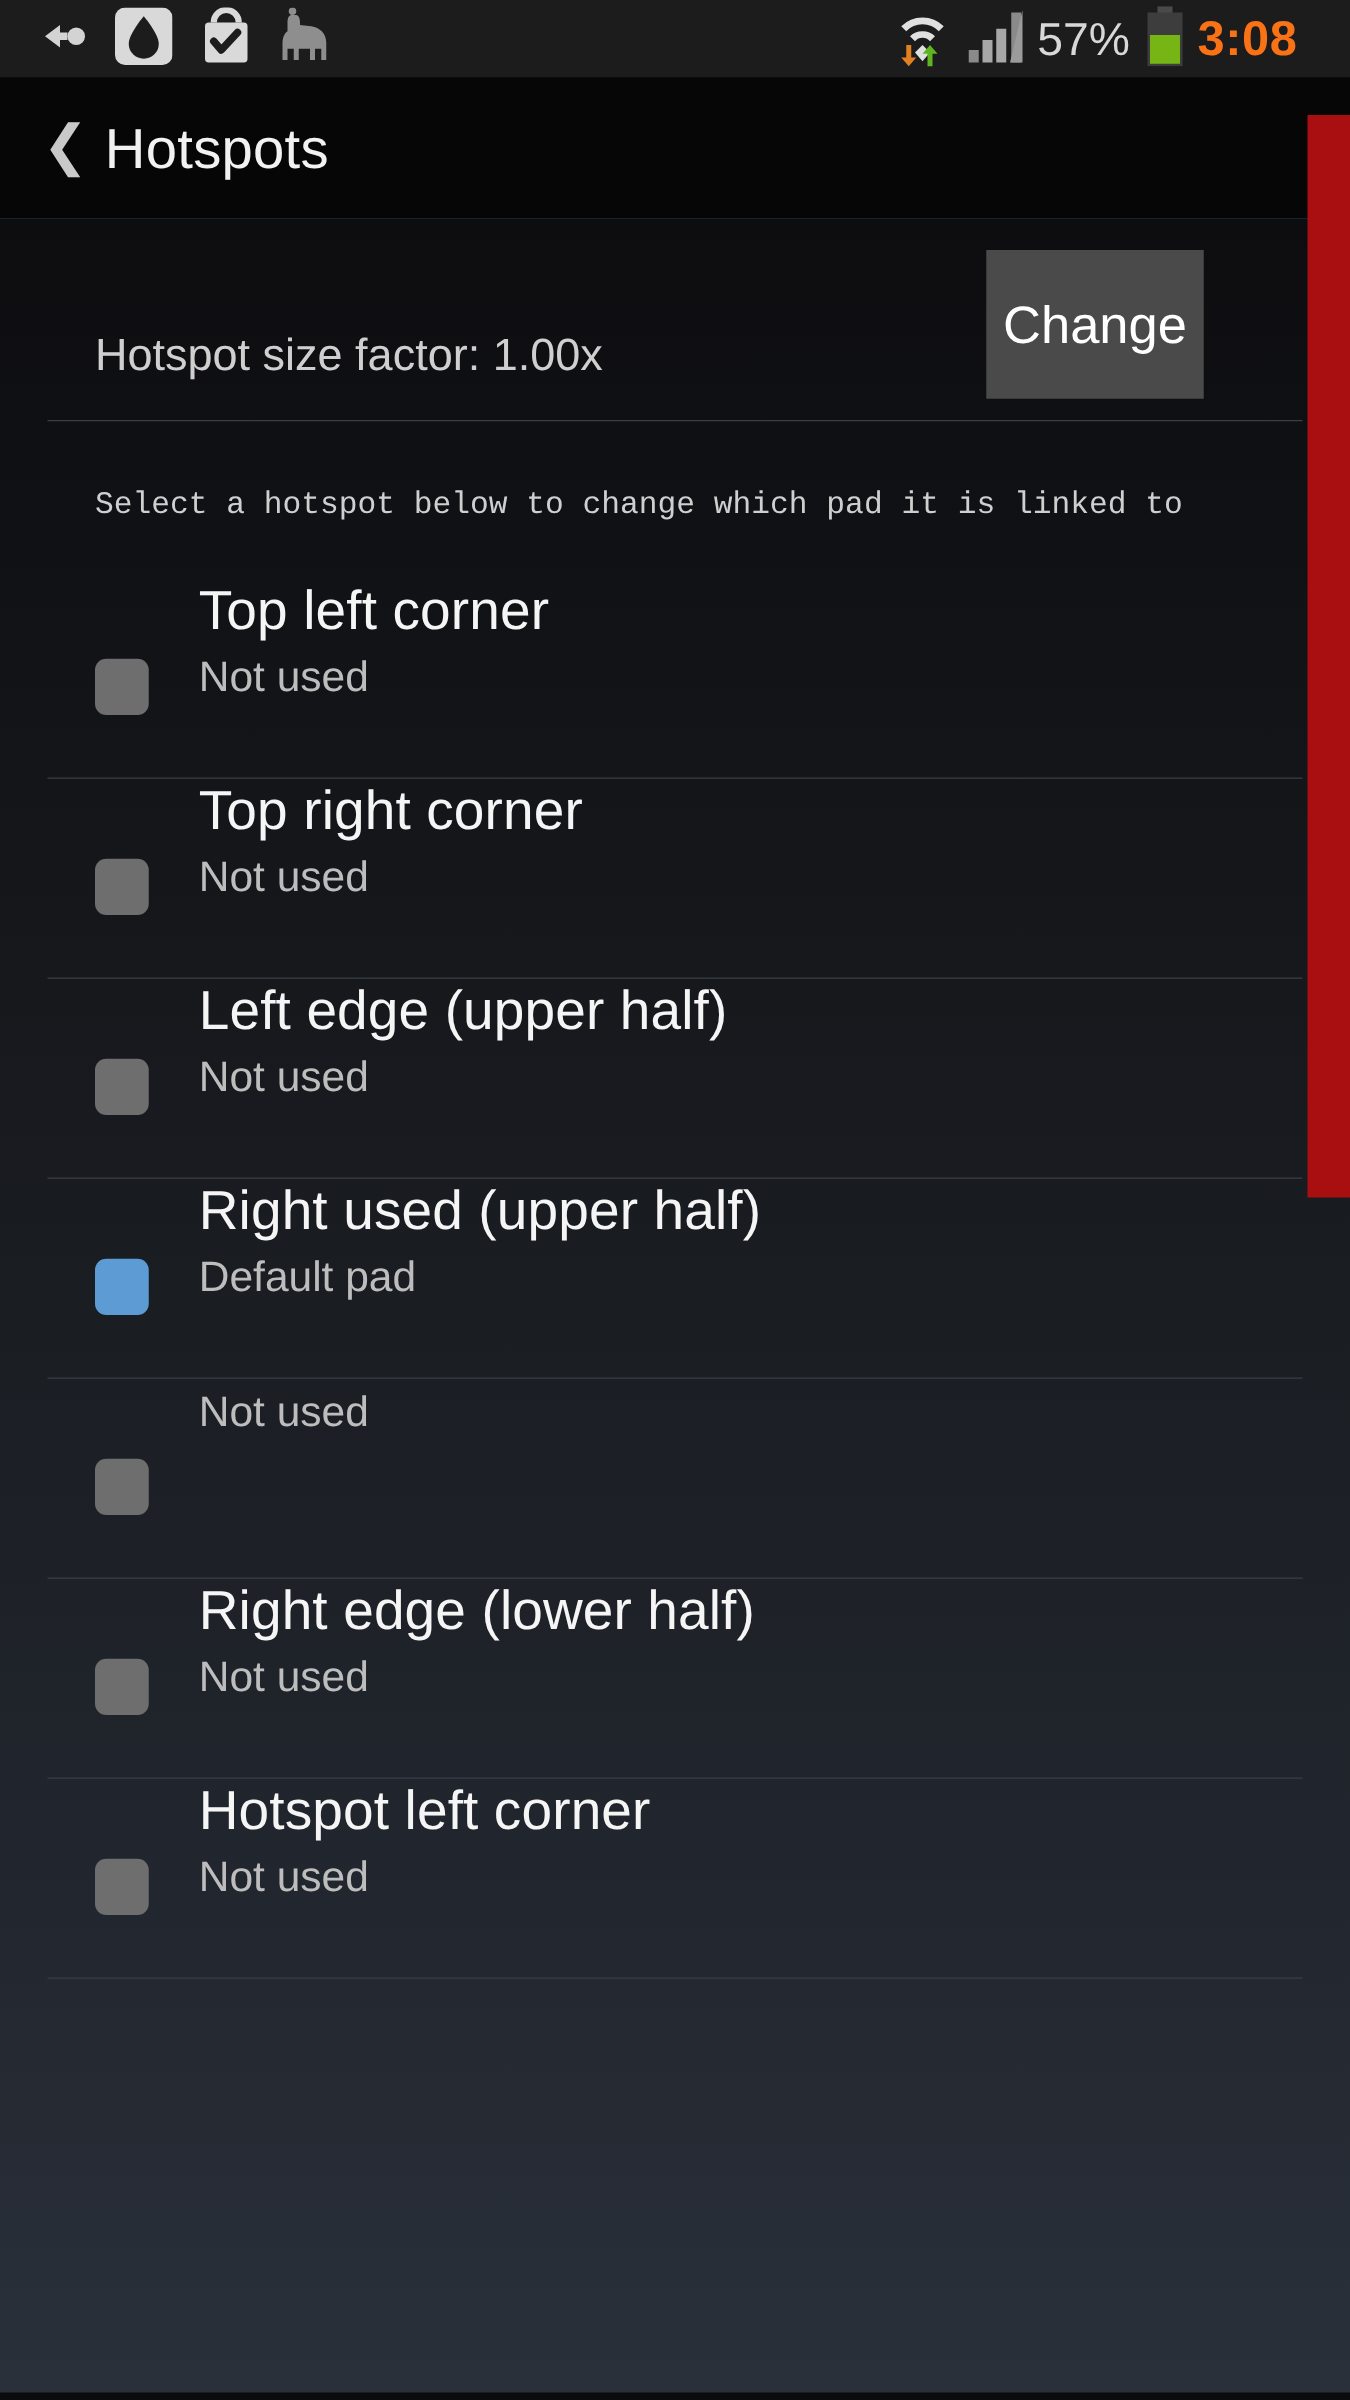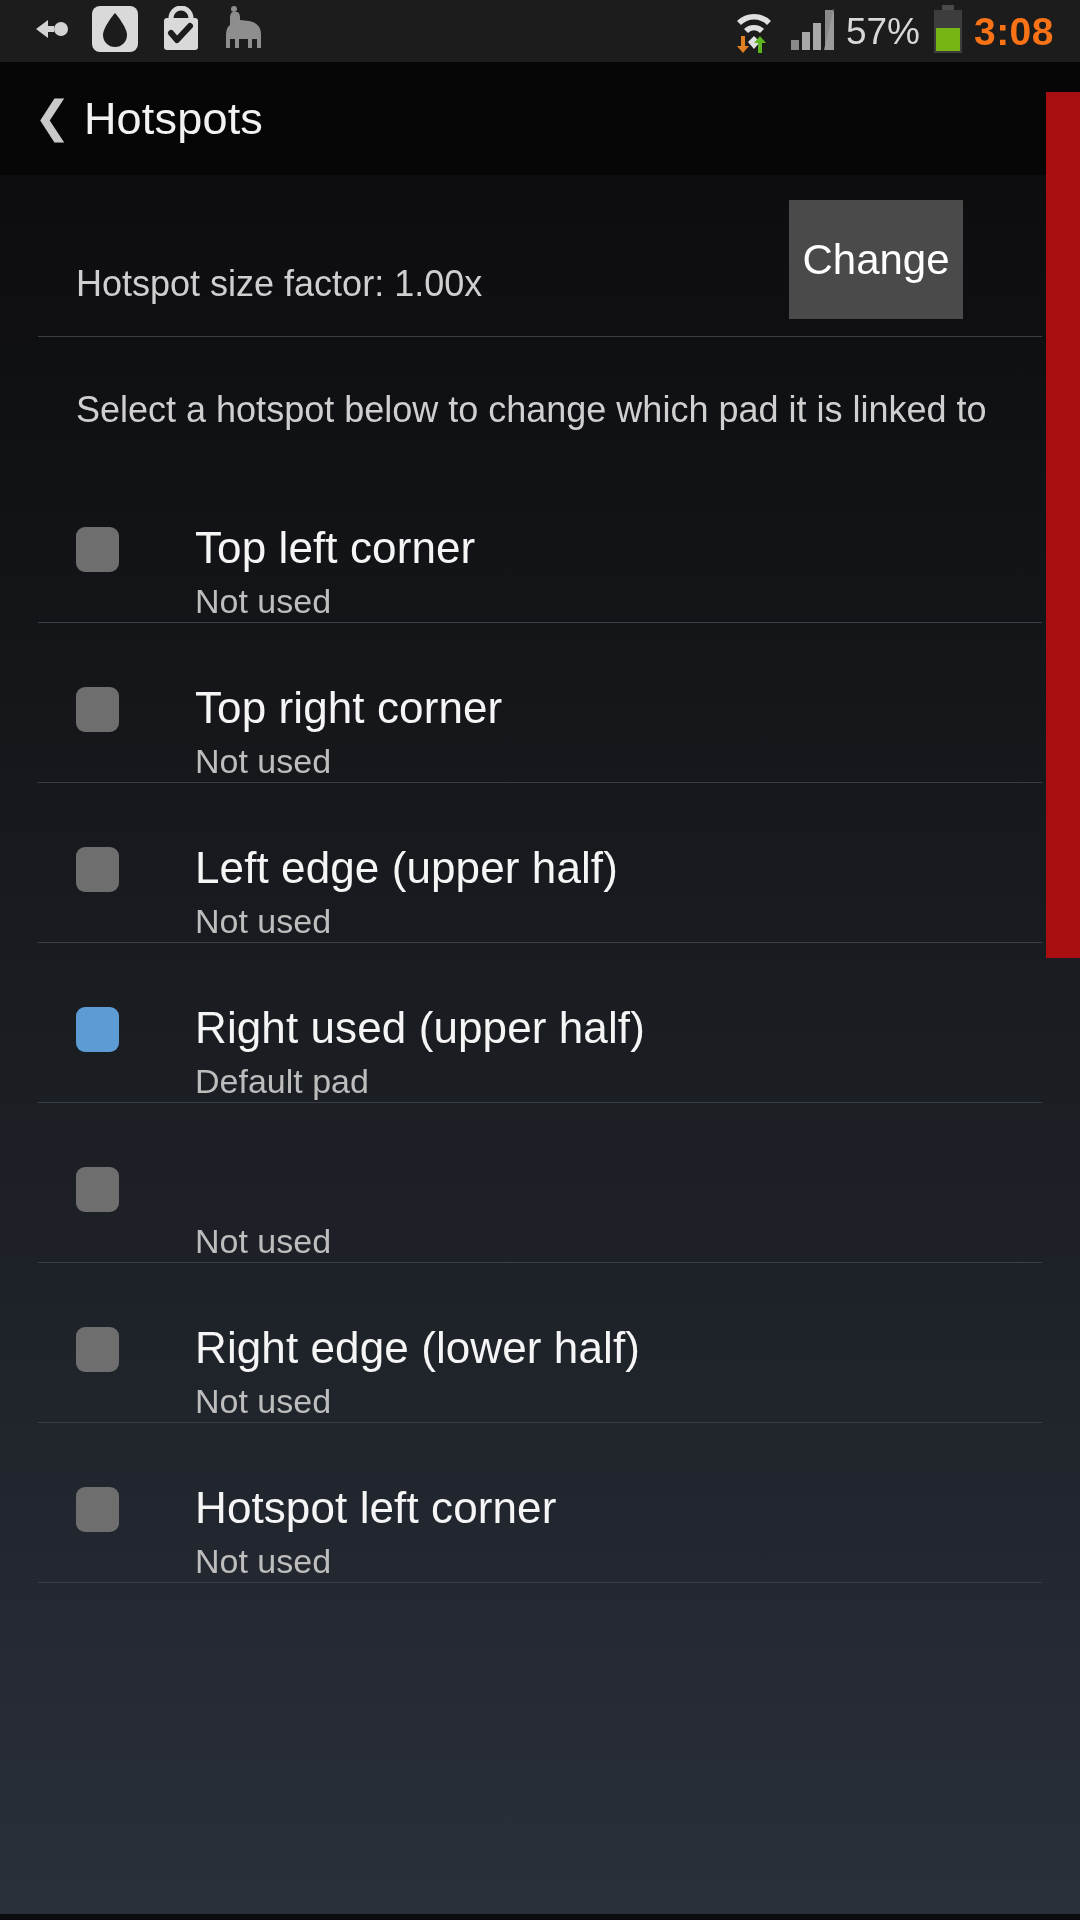--- a/index.html
+++ b/index.html
@@ -11,21 +11,21 @@
     position:relative;
   }
 
   
   #status-bar{
     position:absolute; left:0; top:0; width:1080px; height:62px;
     background:#1c1c1c;
     display:flex; align-items:center;
   }
   #status-left{ display:flex; align-items:center; gap:22px; padding-left:34px; }
-  #status-right{ display:flex; align-items:center; gap:10px; margin-left:auto; padding-right:26px; }
+  #status-right{ display:flex; align-items:center; gap:10px; margin-left:auto; padding-right:42px; }
   .si{ display:block; }
 
   .clock{
     color:#f97316; font-size:39px; letter-spacing:0.5px; line-height:1;
     font-family:"Liberation Sans", sans-serif; font-weight:700;
   }
   .battpct{
     color:#d8d8d8; font-size:37px; line-height:1; font-weight:300;
     margin-right:2px;
   }
@@ -84,31 +84,30 @@
     font-family:"Liberation Sans", sans-serif;
     display:flex; align-items:center; justify-content:center;
     cursor:pointer;
   }
 
   .divider{
     height:1px; background:#3a3f46; margin-left:38px; margin-right:38px;
   }
 
   #instruction-text{
-    color:#cfcfcf; font-size:36px; font-weight:400;
-    padding:52px 16px 0 76px; height:126px;
+    color:#cfcfcf; font-size:25px; font-weight:400;
+    padding:52px 16px 0 76px; height:126px;font-family:Liberation Mono, monospace;
   }
 
   
   .hotspot-row{
     position:relative;
     height:159px;
-    display:flex; align-items:flex-end;
+    display:flex; align-items:flex-start;
     cursor:pointer;
-    gap:36px;
   }
   .hs-box{
     width:43px; height:45px; border-radius:9px;
     background:#6e6e6e;
     margin-left:76px; flex:0 0 auto;
     align-self:center;
     margin-top:14px;
   }
   .hs-box.selected{ background:#5d9bd5; }
   .hs-text{

